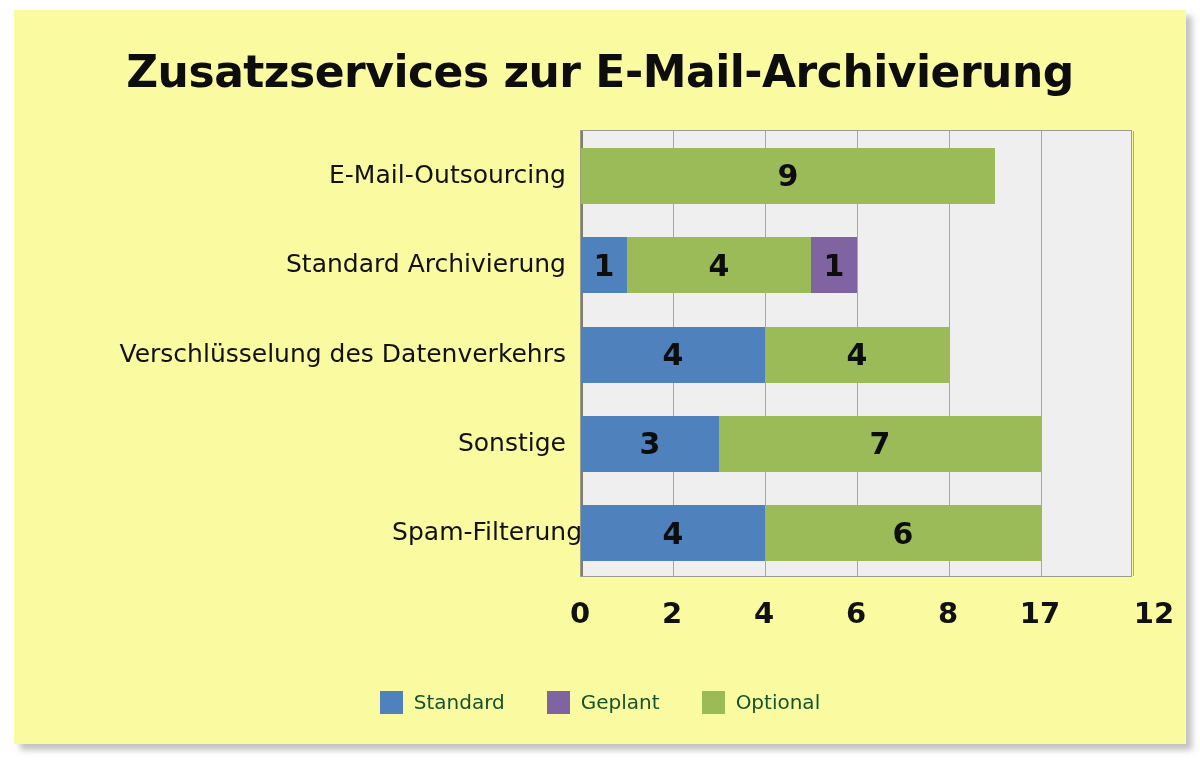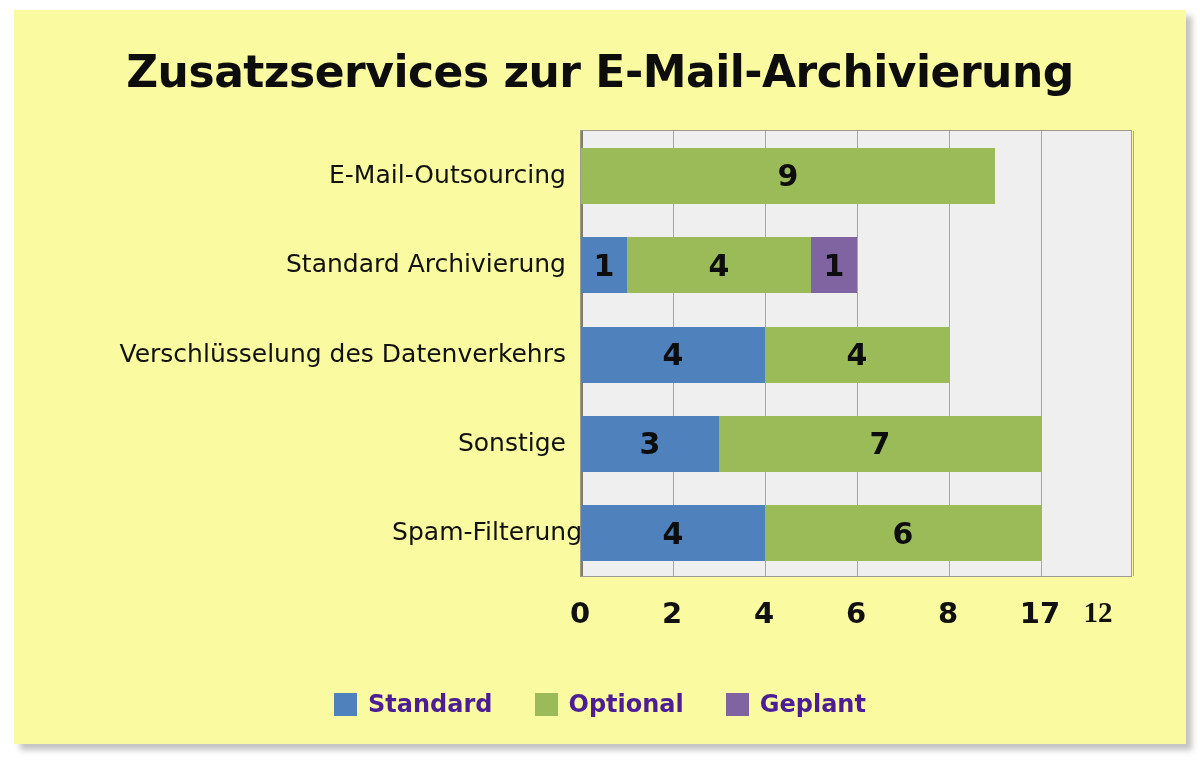--- a/index.html
+++ b/index.html
@@ -122,23 +122,23 @@
   .legend-item {
     display: flex;
     align-items: center;
     gap: 11px;
   }
   .legend-swatch {
     width: 23px;
     height: 23px;
   }
   .legend-text {
-    font-size: 24px;
-    font-weight: bold;
-    color: #4c1d95;
+    font-size: 20px;
+    font-weight: normal;
+    color: #14532d;
     font-family: "DejaVu Sans", sans-serif;
     white-space: nowrap;
   }
 </style>
 </head>
 <body>
 
 <div id="chart-card">
 
   <div id="chart-title">Zusatzservices zur E-Mail-Archivierung</div>
@@ -205,31 +205,31 @@
       </div>
   </div>
 
   <div id="tick-label-layer">
       <div class="tick-label" style="left: 566px;">0</div>
       <div class="tick-label" style="left: 658px;">2</div>
       <div class="tick-label" style="left: 750px;">4</div>
       <div class="tick-label" style="left: 842px;">6</div>
       <div class="tick-label" style="left: 934px;">8</div>
       <div class="tick-label" style="left: 1026px;">17</div>
-      <div class="tick-label" style="left: 1084px; font-family: Liberation Serif, serif;">12</div>
+      <div class="tick-label" style="left: 1140px;">12</div>
     </div>
 
   <div id="legend">
       <div class="legend-item">
         <span class="legend-swatch" style="background: rgb(79, 129, 189);"></span>
         <span class="legend-text">Standard</span>
       </div>
       <div class="legend-item">
+        <span class="legend-swatch" style="background: rgb(128, 100, 162);"></span>
+        <span class="legend-text">Geplant</span>
+      </div>
+      <div class="legend-item">
         <span class="legend-swatch" style="background: rgb(155, 187, 89);"></span>
         <span class="legend-text">Optional</span>
       </div>
-      <div class="legend-item">
-        <span class="legend-swatch" style="background: rgb(128, 100, 162);"></span>
-        <span class="legend-text">Geplant</span>
-      </div>
     </div>
 
 </div>
 
 </body></html>

